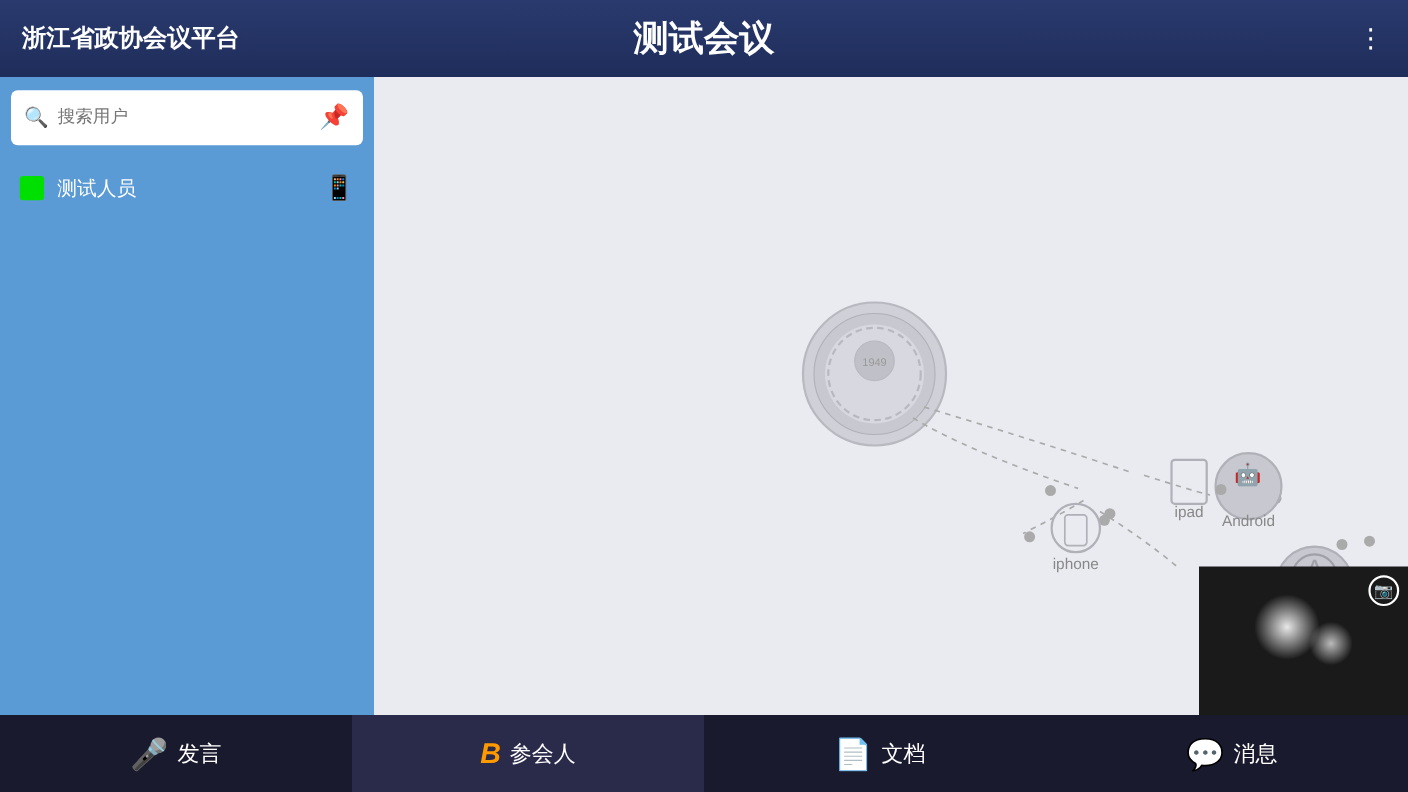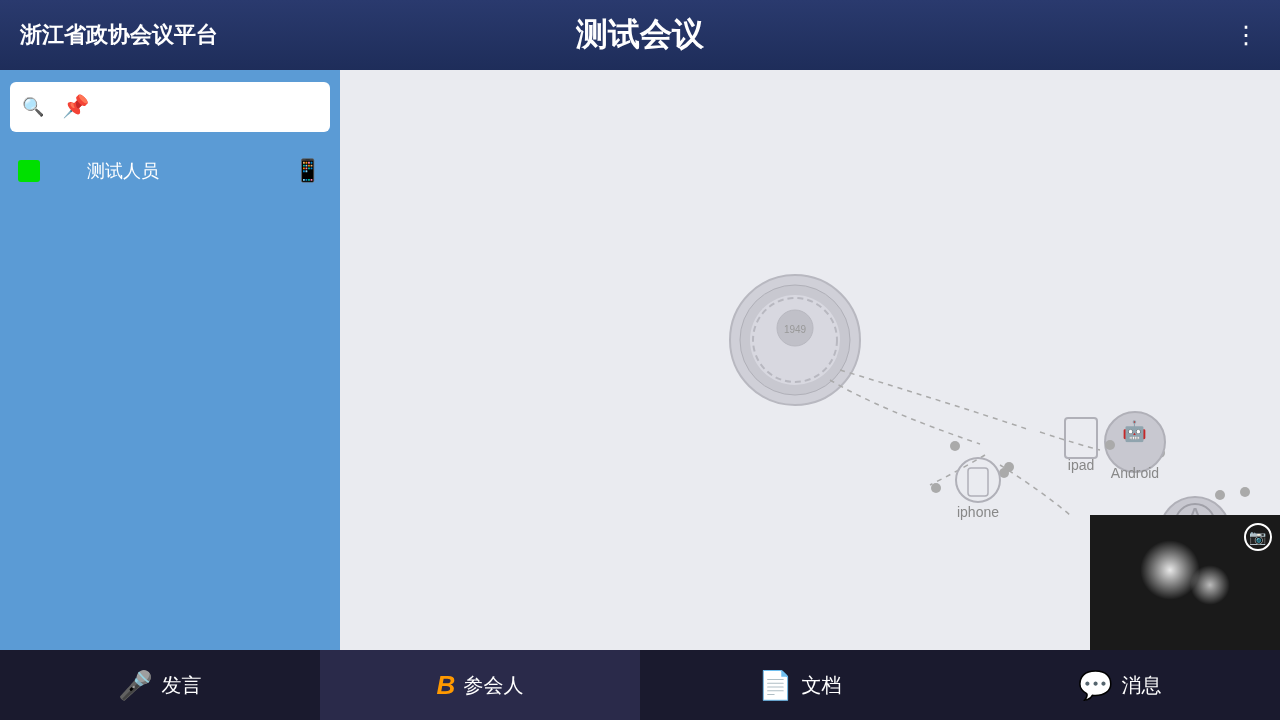--- a/index.html
+++ b/index.html
@@ -91,21 +91,20 @@
     #user-status-dot {
       width: 22px;
       height: 22px;
       background: #00e000;
       border-radius: 3px;
       margin-right: 12px;
       flex-shrink: 0;
     }
     #user-name {
       flex: 1;
-      margin-left: 35px;
     }
     #user-device-icon {
       color: #f0d000;
       font-size: 22px;
     }
 
     
     #content-area {
       flex: 1;
       background: #eaebf0;
@@ -209,20 +208,21 @@
   <span id="header-title-left">浙江省政协会议平台</span>
   <span id="header-title-center">测试会议</span>
   <span id="header-menu-icon">⋮</span>
 </div>
 
 <div id="main-layout">
 
   <div id="sidebar">
     <div id="search-bar">
       <span id="search-icon-svg">🔍</span>
+      <input id="search-input" type="text" placeholder="搜索用户" style="">
       <span id="pin-icon">📌</span>
     </div>
     <div id="user-list">
       <div id="user-item">
         <div id="user-status-dot"></div>
         <span id="user-name">测试人员</span>
         <span id="user-device-icon">📱</span>
       </div>
     </div>
   </div>

